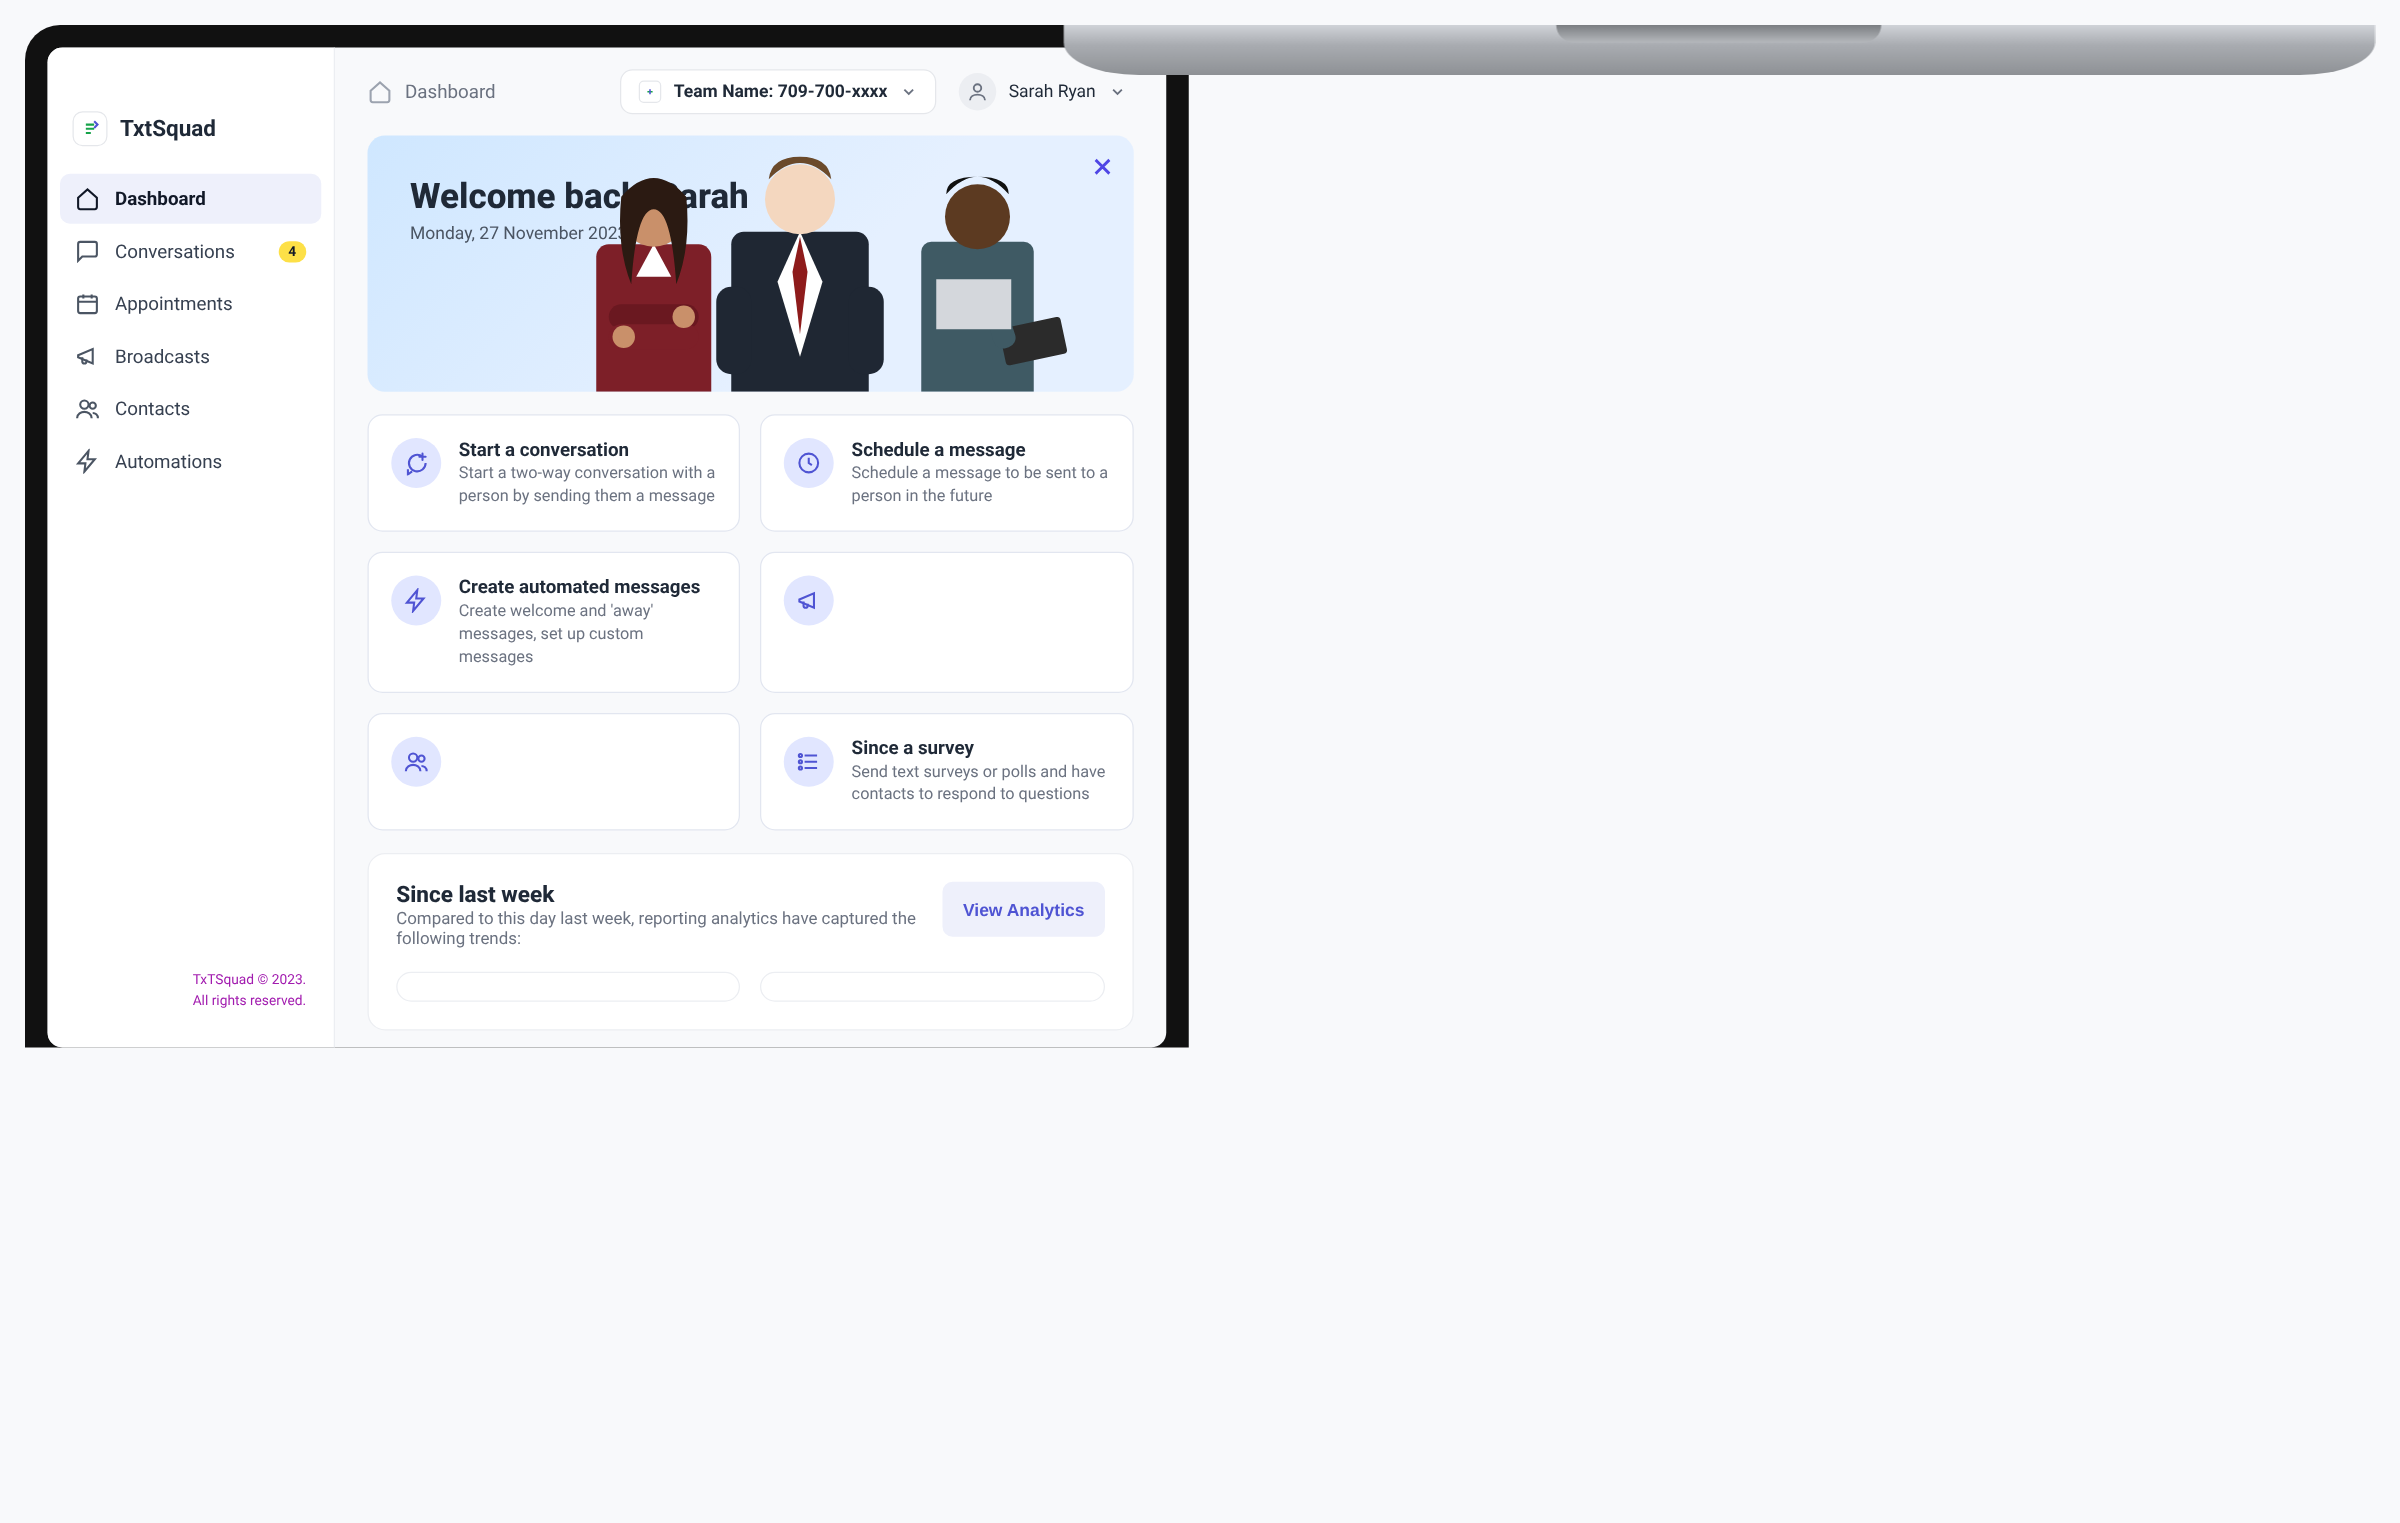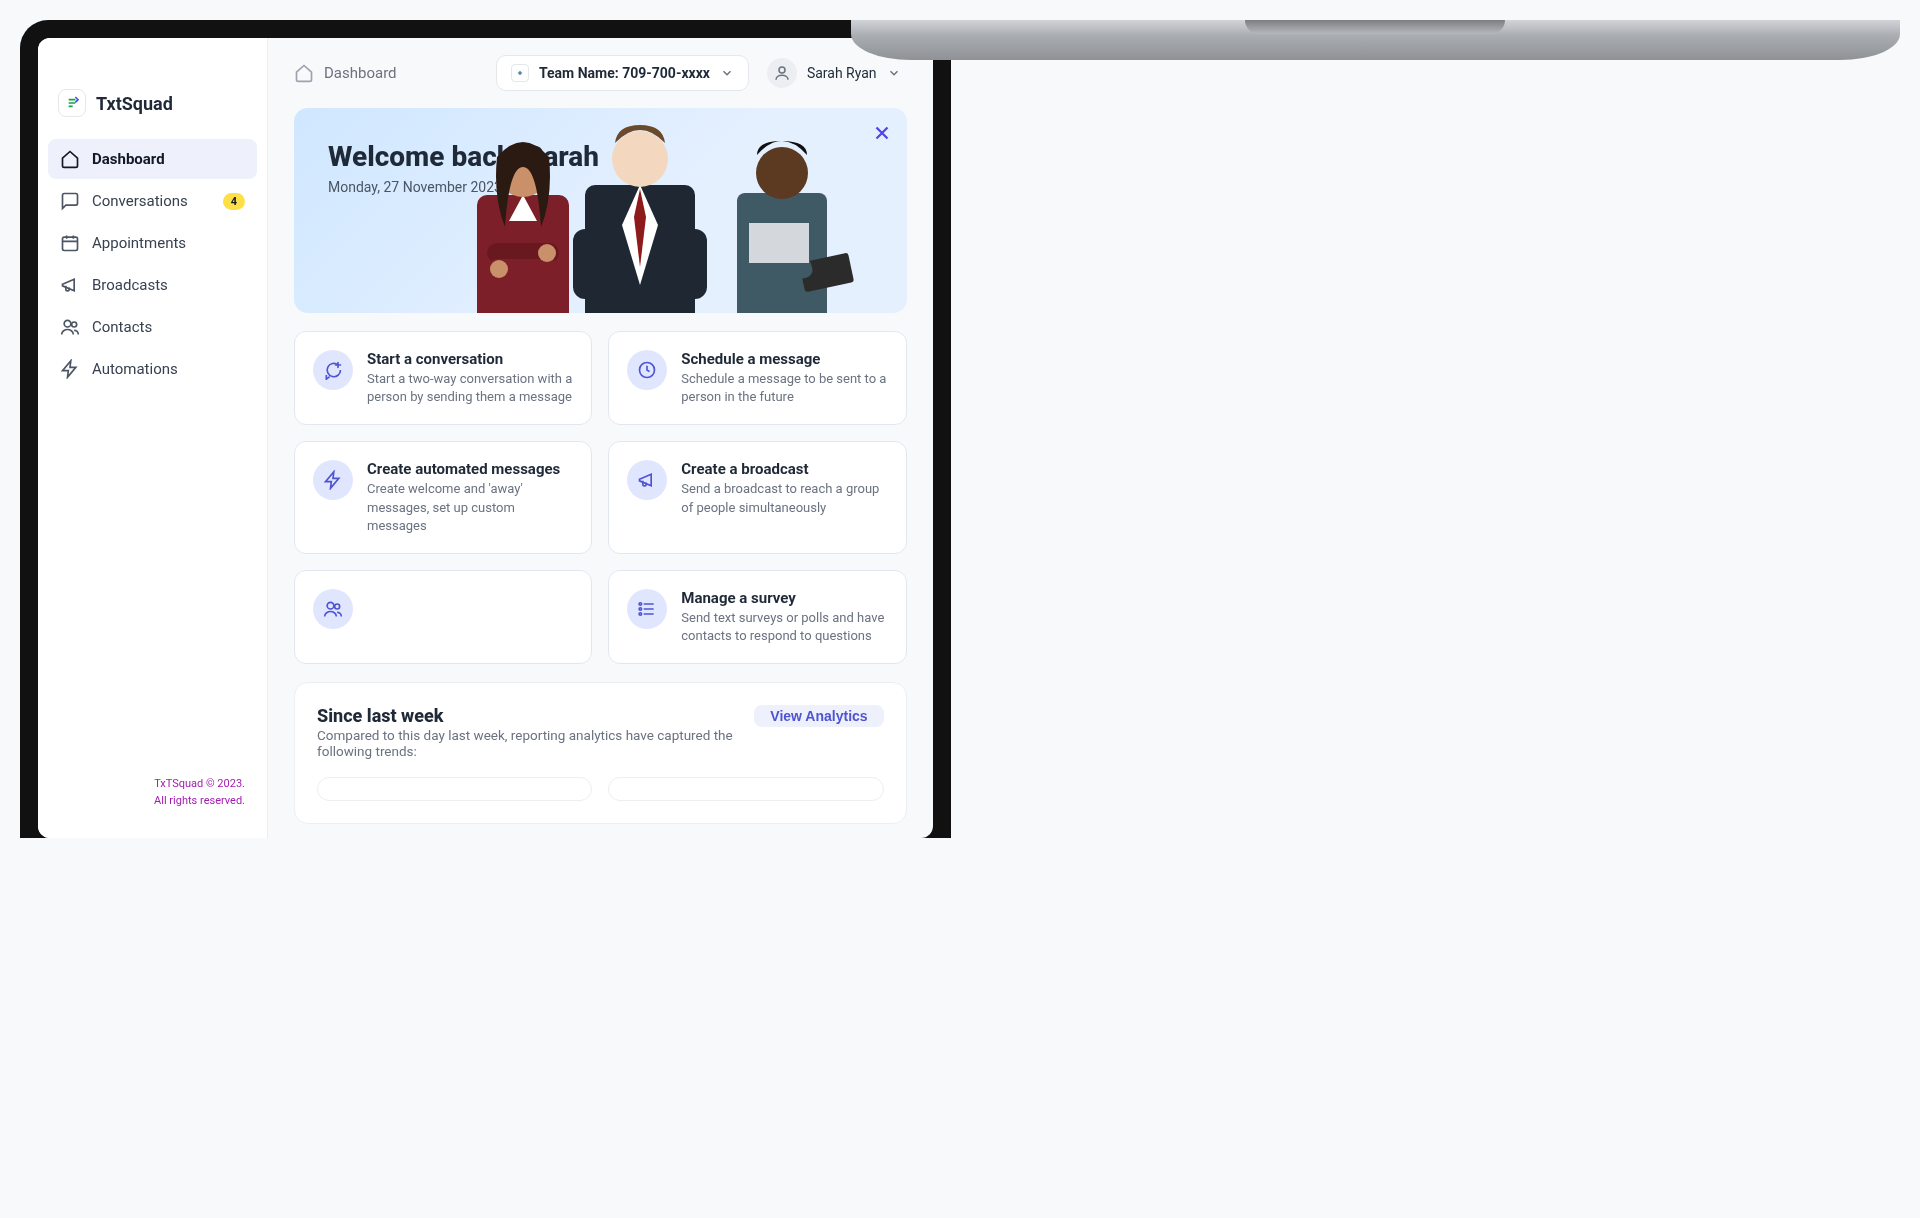--- a/index.html
+++ b/index.html
@@ -170,21 +170,21 @@
   padding: 22px 22px;
 }
 .analytics-head { display: flex; align-items: flex-start; }
 .ah-left { flex: 1; }
 .ah-title { font-size: 18px; font-weight: 800; color: #1f2937; }
 .ah-sub { color: #6b7280; font-size: 13.5px; margin-top: 1px; }
 .view-btn {
   background: #eef0fb;
   color: #4f54d3;
   border: none;
-  padding: 3px 16px;
+  padding: 14px 16px;
   border-radius: 8px;
   font-weight: 600;
   font-size: 14px;
   cursor: pointer;
 }
 .stat-grid { display: grid; grid-template-columns: 1fr 1fr; gap: 16px; margin-top: 18px; }
 .stat {
   border: 1px solid #eceef2;
   border-radius: 12px;
   padding: 16px 18px 6px 18px;
@@ -394,24 +394,20 @@
             <div class="card-desc">Create welcome and 'away' messages, set up custom messages</div>
           </div>
         </div>
         <div class="card">
           <div class="card-icon">
             <svg viewBox="0 0 24 24" width="20" height="20" fill="none" stroke="currentColor" stroke-width="2">
                   <path d="M3 11l14-6v14L3 13z"></path>
                   <path d="M7 13v4a2 2 0 0 0 4 0v-2"></path>
                 </svg>
           </div>
-          <div>
-            <div class="card-title">Create a broadcast</div>
-            <div class="card-desc">Send a broadcast to reach a group of people simultaneously</div>
-          </div>
         </div>
         <div class="card">
           <div class="card-icon">
             <svg viewBox="0 0 24 24" width="20" height="20" fill="none" stroke="currentColor" stroke-width="2">
                   <circle cx="9" cy="8" r="4"></circle>
                   <path d="M2 21c0-4 4-6 7-6s7 2 7 6"></path>
                   <circle cx="17" cy="9" r="3"></circle>
                   <path d="M22 21c0-3-2.5-5-5-5"></path>
                 </svg>
           </div>
@@ -419,21 +415,21 @@
         <div class="card">
           <div class="card-icon">
             <svg viewBox="0 0 24 24" width="20" height="20" fill="none" stroke="currentColor" stroke-width="2">
                   <path d="M8 6h12M8 12h12M8 18h12"></path>
                   <circle cx="4" cy="6" r="1.5"></circle>
                   <circle cx="4" cy="12" r="1.5"></circle>
                   <circle cx="4" cy="18" r="1.5"></circle>
                 </svg>
           </div>
           <div>
-            <div class="card-title">Manage a survey</div>
+            <div class="card-title">Since a survey</div>
             <div class="card-desc">Send text surveys or polls and have contacts to respond to questions</div>
           </div>
         </div>
       </div>
 
       <div class="analytics">
         <div class="analytics-head">
           <div class="ah-left">
             <div class="ah-title">Since last week</div>
             <div class="ah-sub">Compared to this day last week, reporting analytics have captured the following trends:</div>

